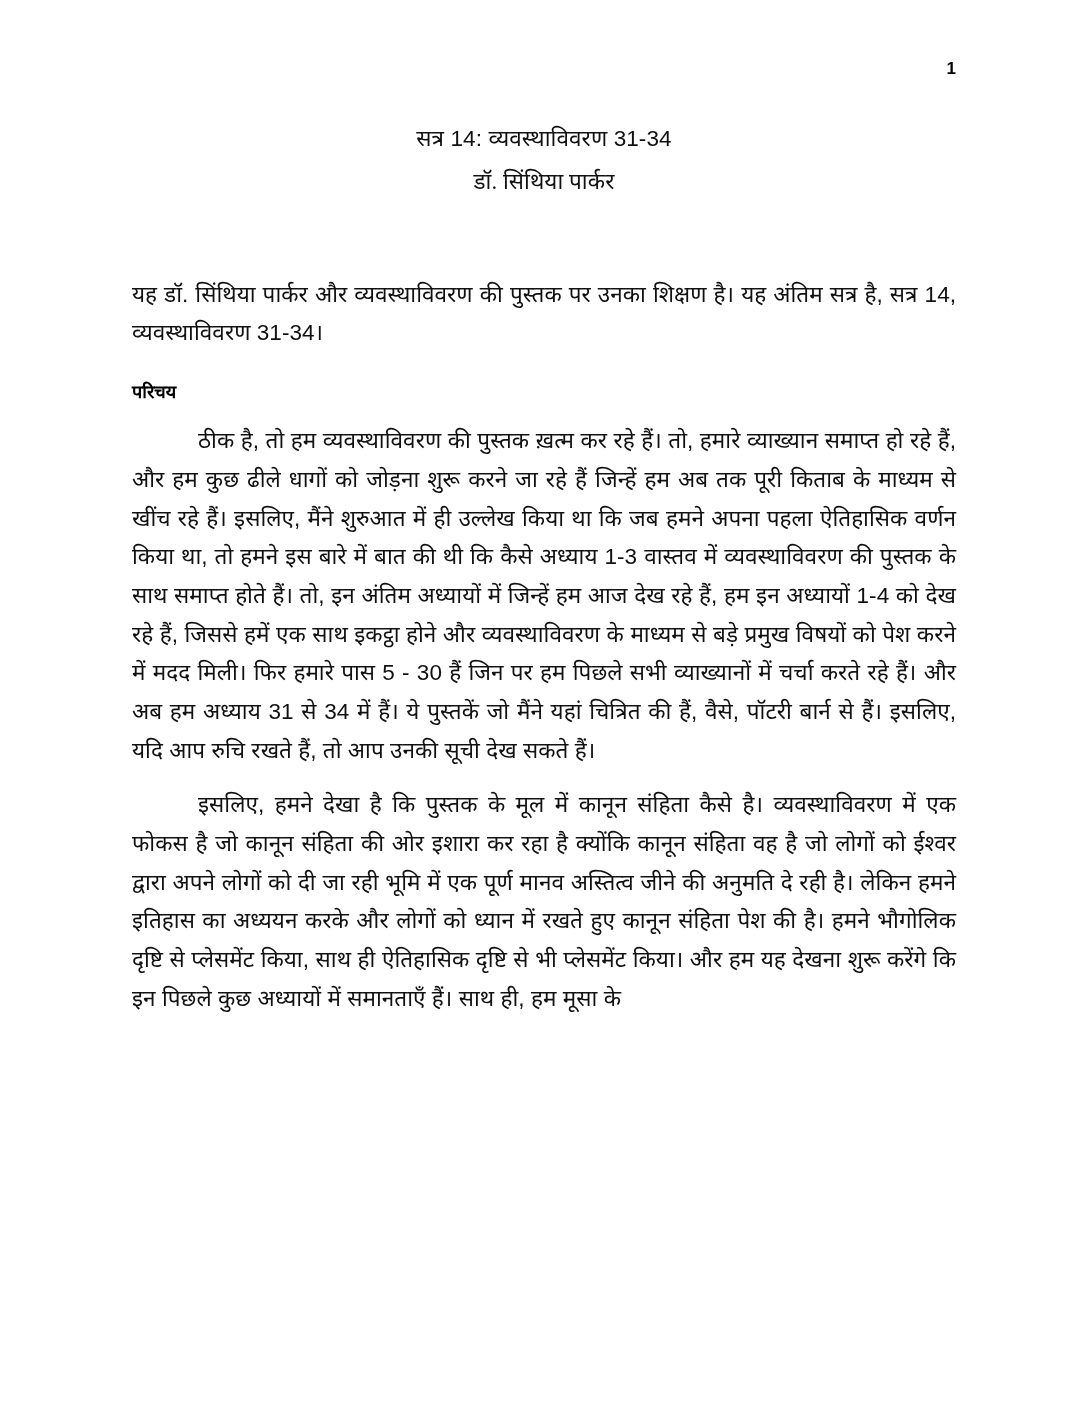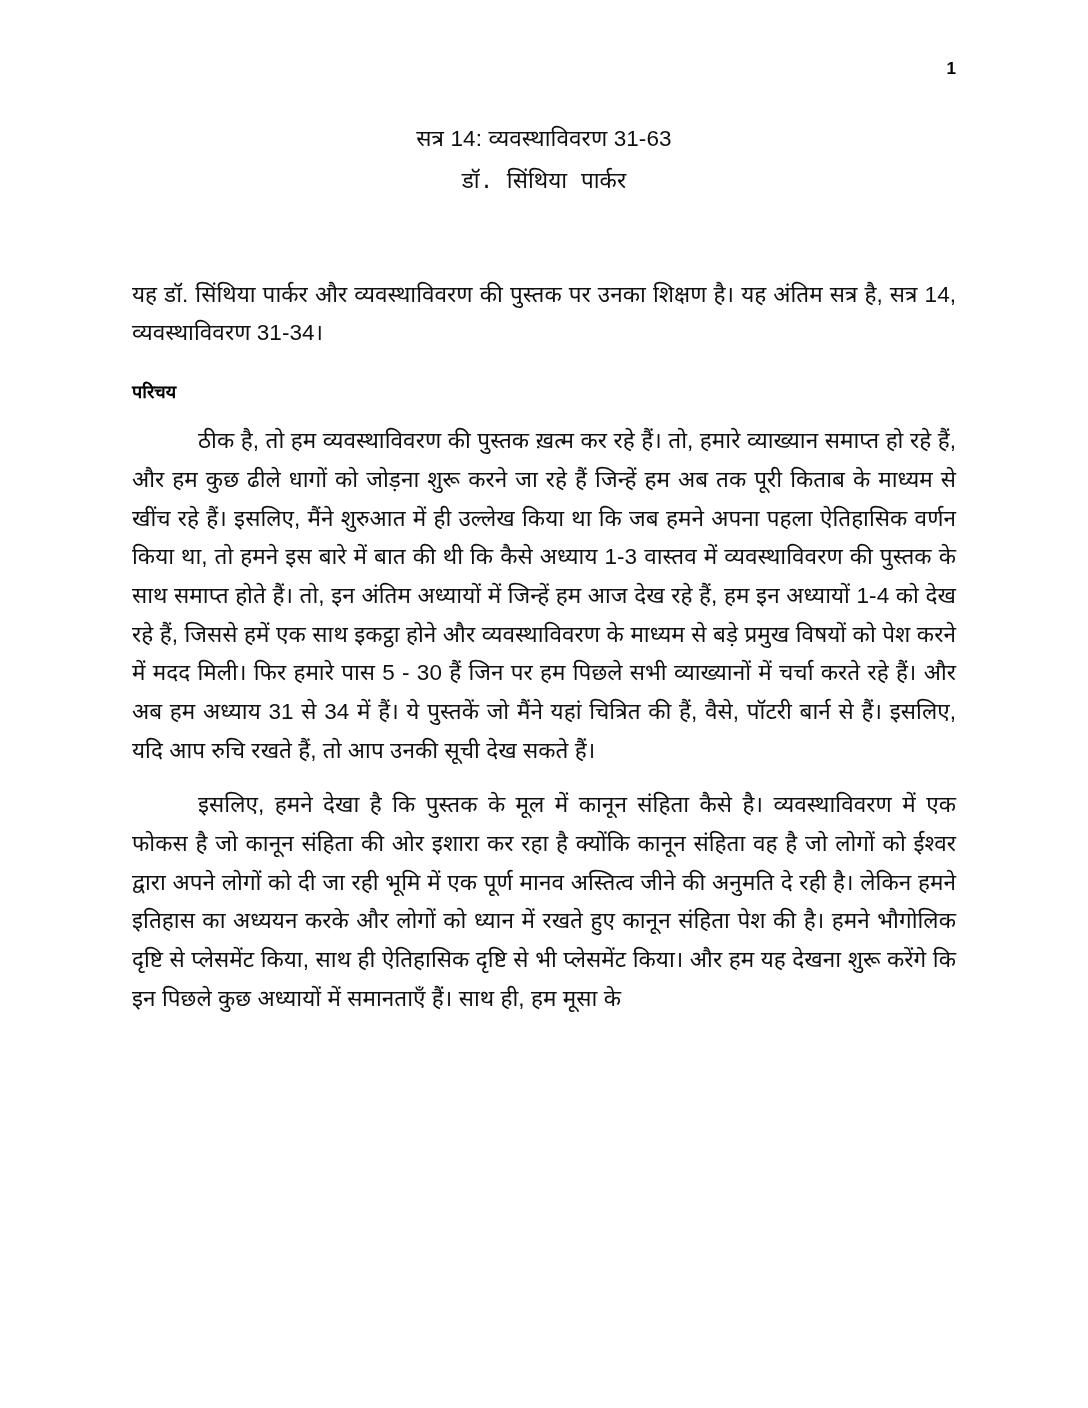--- a/index.html
+++ b/index.html
@@ -37,21 +37,21 @@
     text-align: center;
   }
   .doc-title {
     font-family: "Liberation Sans", sans-serif;
     font-size: 22.5px;
     line-height: 1.55;
     color: #111;
     letter-spacing: 0.1px;
   }
   .doc-subtitle {
-    font-family: Liberation Mono, monospace;
+    font-family: Liberation Serif, serif;
     font-size: 22.5px;
     line-height: 1.55;
     color: #111;
     margin-top: 8px;
     letter-spacing: 0.1px;
   }
   .body-area {
     margin-top: 76px;
   }
   p.para {
@@ -77,21 +77,21 @@
   }
 </style>
 </head>
 <body>
 
 <div class="page">
 
   <div class="page-number">1</div>
 
   <div class="doc-title-block">
-    <div class="doc-title">सत्र 14: व्यवस्थाविवरण 31-63</div>
+    <div class="doc-title">सत्र 14: व्यवस्थाविवरण 31-34</div>
     <div class="doc-subtitle">डॉ. सिंथिया पार्कर</div>
   </div>
 
   <div class="body-area">
 
     <p class="para">यह डॉ. सिंथिया पार्कर और व्यवस्थाविवरण की पुस्तक पर उनका शिक्षण है। यह अंतिम सत्र है, सत्र 14, व्यवस्थाविवरण 31-34।</p>
 
     <h2 class="section-heading">परिचय</h2>
 
     <p class="para indent">ठीक है, तो हम व्यवस्थाविवरण की पुस्तक ख़त्म कर रहे हैं। तो, हमारे व्याख्यान समाप्त हो रहे हैं, और हम कुछ ढीले धागों को जोड़ना शुरू करने जा रहे हैं जिन्हें हम अब तक पूरी किताब के माध्यम से खींच रहे हैं। इसलिए, मैंने शुरुआत में ही उल्लेख किया था कि जब हमने अपना पहला ऐतिहासिक वर्णन किया था, तो हमने इस बारे में बात की थी कि कैसे अध्याय 1-3 वास्तव में व्यवस्थाविवरण की पुस्तक के साथ समाप्त होते हैं। तो, इन अंतिम अध्यायों में जिन्हें हम आज देख रहे हैं, हम इन अध्यायों 1-4 को देख रहे हैं, जिससे हमें एक साथ इकट्ठा होने और व्यवस्थाविवरण के माध्यम से बड़े प्रमुख विषयों को पेश करने में मदद मिली। फिर हमारे पास 5 - 30 हैं जिन पर हम पिछले सभी व्याख्यानों में चर्चा करते रहे हैं। और अब हम अध्याय 31 से 34 में हैं। ये पुस्तकें जो मैंने यहां चित्रित की हैं, वैसे, पॉटरी बार्न से हैं। इसलिए, यदि आप रुचि रखते हैं, तो आप उनकी सूची देख सकते हैं।</p>

